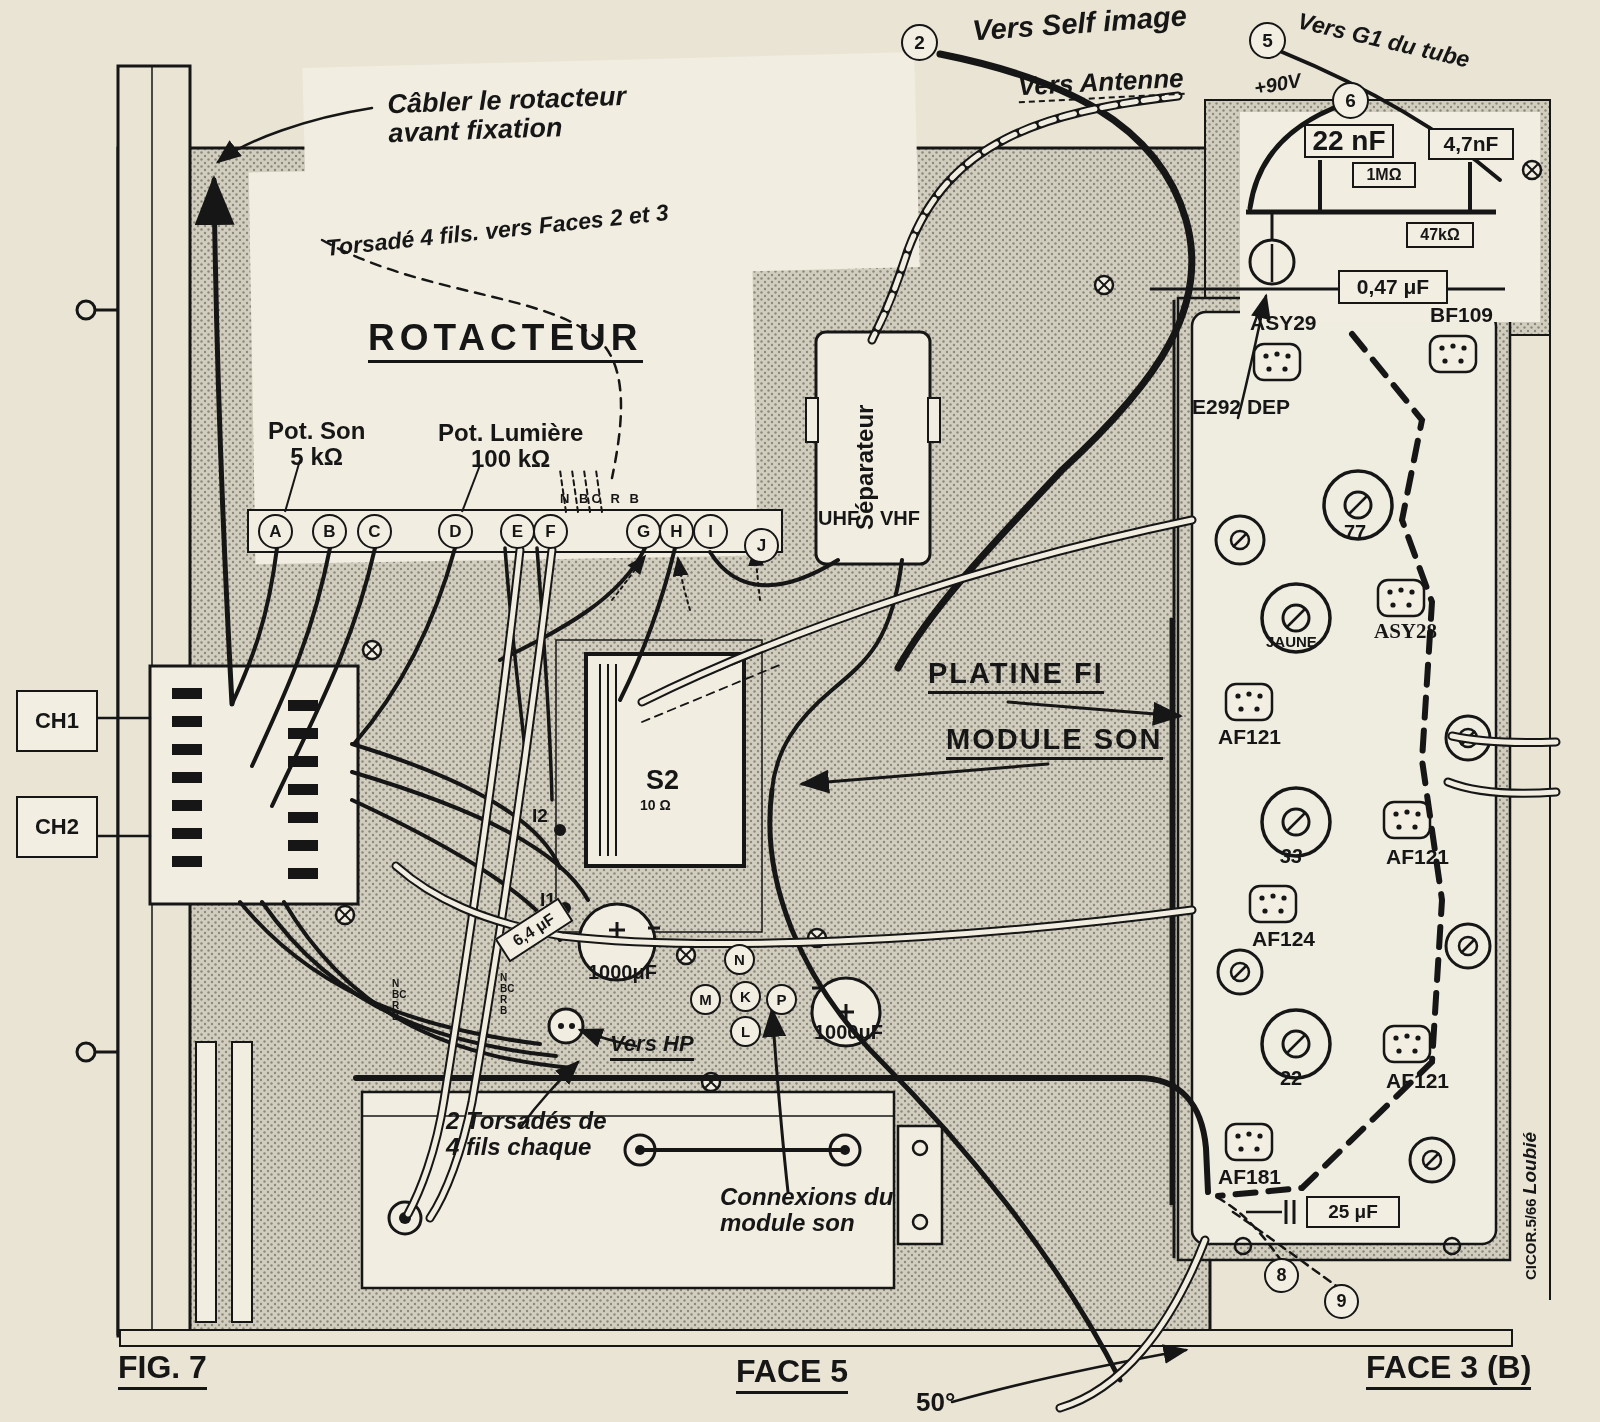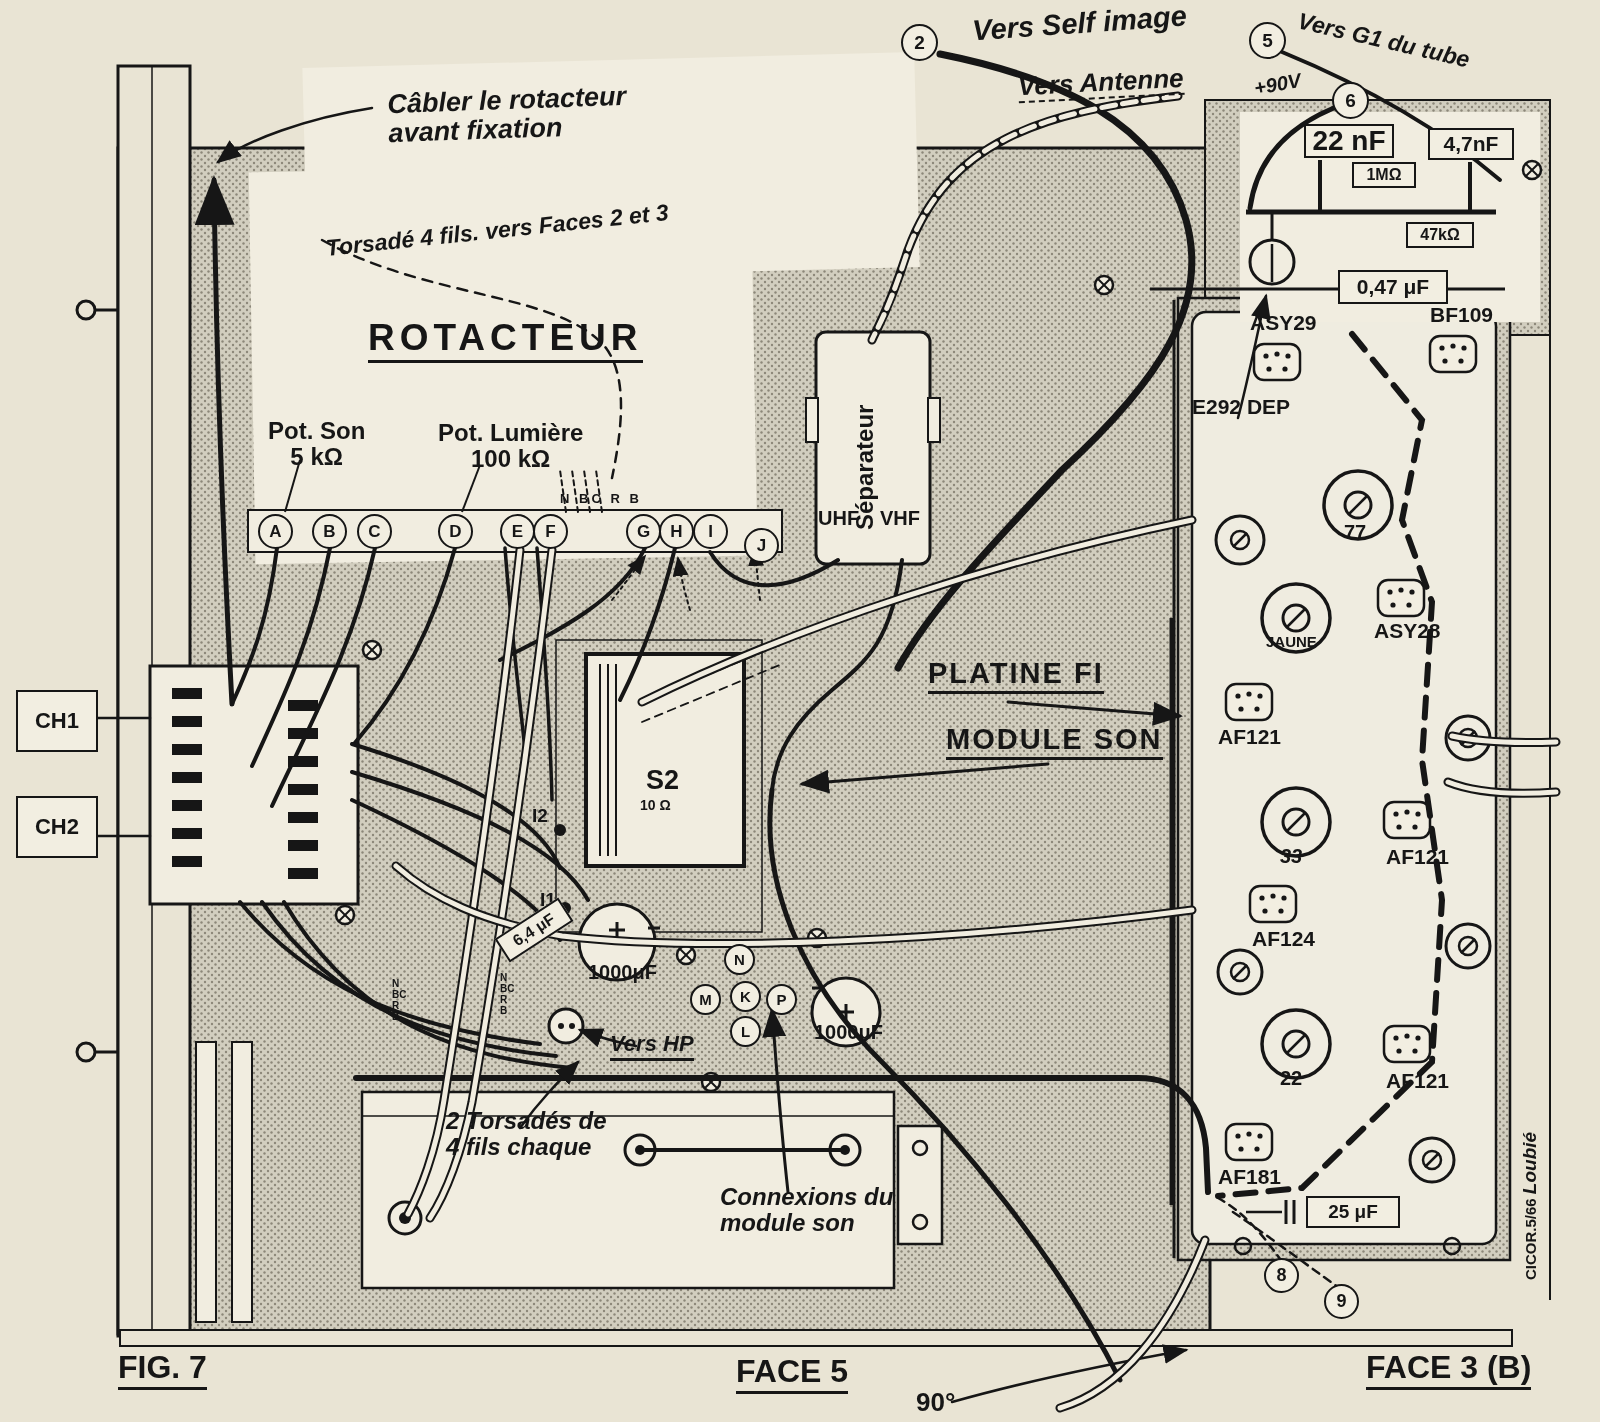--- a/index.html
+++ b/index.html
@@ -434,21 +434,21 @@
 
 <div class="lbl b" style="left:852px;top:530px;font-size:24px;transform:rotate(-90deg);transform-origin:0 0;">Séparateur</div>
 <div class="lbl b" style="left:818px;top:508px;font-size:20px;">UHF</div>
 <div class="lbl b" style="left:880px;top:508px;font-size:20px;">VHF</div>
 
 <div class="lbl b" style="left:1250px;top:312px;font-size:21px;">ASY29</div>
 <div class="lbl b" style="left:1430px;top:304px;font-size:21px;">BF109</div>
 <div class="lbl b" style="left:1192px;top:396px;font-size:21px;">E292 DEP</div>
 <div class="lbl b" style="left:1344px;top:522px;font-size:20px;">77</div>
 <div class="lbl b" style="left:1266px;top:634px;font-size:15px;">JAUNE</div>
-<div class="lbl b" style="left:1374px;top:620px;font-size:21px;">ASY28</div>
+<div class="lbl b" style="left:1374px;top:620px;font-size:21px;font-family:Liberation Serif, serif;">ASY28</div>
 <div class="lbl b" style="left:1218px;top:726px;font-size:21px;">AF121</div>
 <div class="lbl b" style="left:1280px;top:846px;font-size:20px;font-style:italic;">33</div>
 <div class="lbl b" style="left:1386px;top:846px;font-size:21px;">AF121</div>
 <div class="lbl b" style="left:1252px;top:928px;font-size:21px;">AF124</div>
 <div class="lbl b" style="left:1280px;top:1068px;font-size:20px;">22</div>
 <div class="lbl b" style="left:1386px;top:1070px;font-size:21px;">AF121</div>
 <div class="lbl b" style="left:1218px;top:1166px;font-size:21px;">AF181</div>
 <div class="boxed" style="left:1306px;top:1196px;width:90px;height:28px;font-size:19px;line-height:28px;">25 μF</div>
 <div class="circ" style="left:1264px;top:1258px;width:31px;height:31px;font-size:18px;">8</div>
 <div class="circ" style="left:1324px;top:1284px;width:31px;height:31px;font-size:18px;">9</div>
@@ -490,20 +490,20 @@
   <div>4 fils chaque</div>
 </div>
 <div class="lbl b i" style="left:720px;top:1184px;font-size:24px;">
   <div>Connexions du</div>
   <div>module son</div>
 </div>
 
 <div class="lbl b ul" style="left:118px;top:1350px;font-size:32px;">FIG. 7</div>
 <div class="lbl b ul" style="left:736px;top:1354px;font-size:32px;">FACE 5</div>
 <div class="lbl b ul" style="left:1366px;top:1350px;font-size:32px;">FACE 3 (B)</div>
-<div class="lbl b" style="left:916px;top:1388px;font-size:26px;">90°</div>
+<div class="lbl b" style="left:916px;top:1388px;font-size:26px;">50°</div>
 
 <div class="lbl" style="left:1520px;top:1280px;font-size:15px;transform:rotate(-90deg);transform-origin:0 0;">
   <span class="b">CICOR.5/66</span>
   <span class="b i" style="font-size:19px;">Loubié</span>
 </div>
 
 </div>
 
 </body></html>

